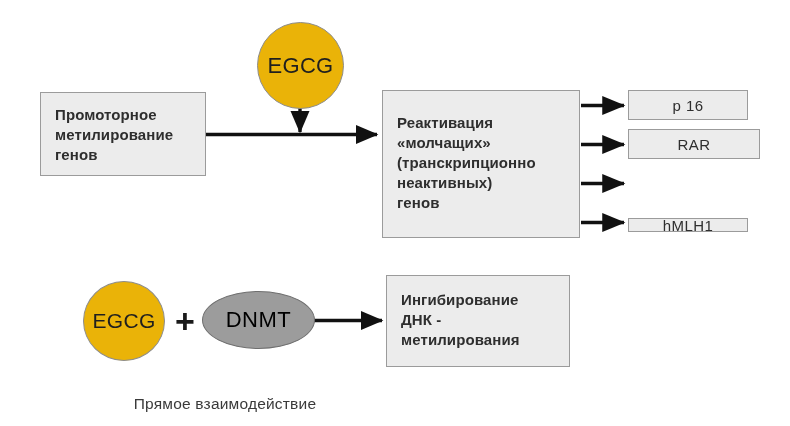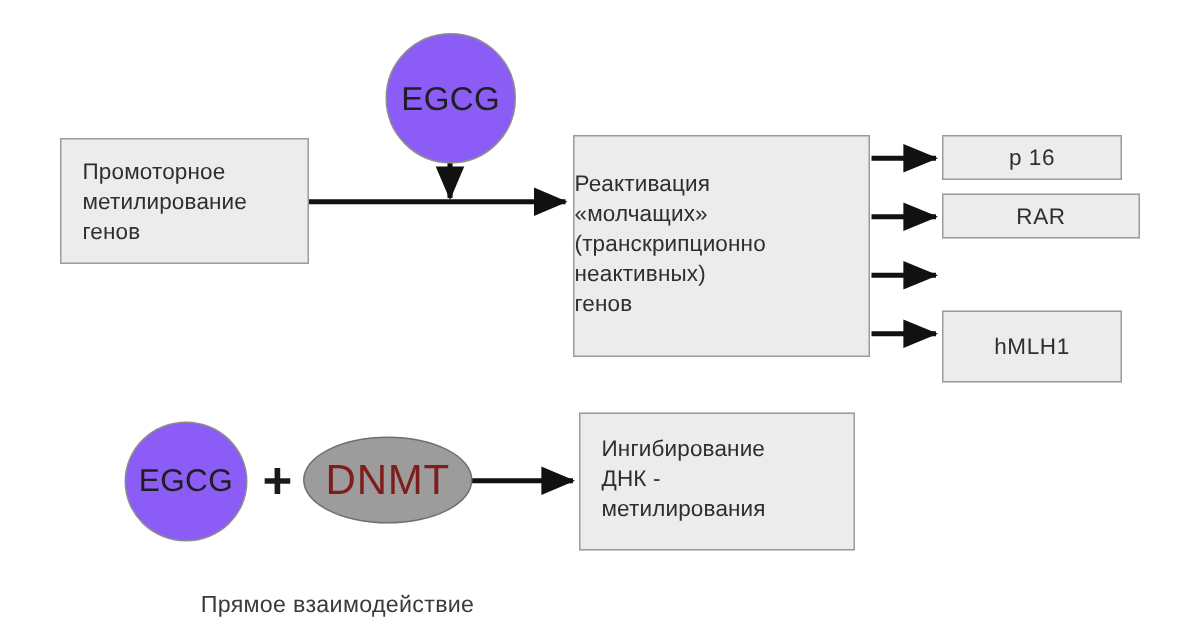--- a/index.html
+++ b/index.html
@@ -32,55 +32,56 @@
     background: #ececec;
     border: 1.5px solid #9b9b9b;
     align-items: flex-start;
     justify-content: flex-start;
   }
   .rect-box .txt {
     padding: 0;
     line-height: 1.34;
     white-space: pre-line;
     letter-spacing: 0.1px;
+    font-weight: bold;
   }
   .small-box {
     background: #ececec;
     border: 1.5px solid #9b9b9b;
     align-items: center;
     justify-content: center;
   }
   .small-box .txt {
     font-size: 15px;
     letter-spacing: 0.4px;
     line-height: 1;
   }
   .circle-node {
-    background: #8b5cf6;
+    background: #eab308;
     border: 1.5px solid #8d8d8d;
     border-radius: 50%;
     align-items: center;
     justify-content: center;
   }
   .circle-node .txt {
     font-size: 22px;
     letter-spacing: 0.3px;
     color: #1f1f1f;
   }
   .ellipse-node {
     background: #9c9c9c;
     border: 1.5px solid #6f6f6f;
     border-radius: 50%;
     align-items: center;
     justify-content: center;
   }
   .ellipse-node .txt {
-    font-size: 28px;
+    font-size: 22px;
     letter-spacing: 0.5px;
-    color: #7f1d1d;
+    color: #000000;
     text-align: right;
   }
   .plus-sign {
     position: absolute;
     font-size: 34px;
     font-weight: bold;
     color: #1a1a1a;
     line-height: 1;
     display: flex;
     align-items: center;
@@ -126,35 +127,35 @@
   <div class="node rect-box" style="left:40px; top:92px; width:166px; height:84px; padding:12px 0 0 14px;">
     <span class="txt" style="font-size:15px;">Промоторное
 метилирование
 генов</span>
   </div>
 
   <div class="node circle-node" style="left:257px; top:22px; width:87px; height:87px;">
     <span class="txt">EGCG</span>
   </div>
 
-  <div class="node rect-box" style="left:382px; top:90px; width:198px; height:148px; padding:22px 0 0 0;">
+  <div class="node rect-box" style="left:382px; top:90px; width:198px; height:148px; padding:22px 0 0 14px;">
     <span class="txt" style="font-size:15px;">Реактивация
 «молчащих»
 (транскрипционно
 неактивных)
 генов</span>
   </div>
 
   <div class="node small-box" style="left:628px; top:90px; width:120px; height:30px;">
     <span class="txt">p 16</span>
   </div>
   <div class="node small-box" style="left:628px; top:129px; width:132px; height:30px;">
     <span class="txt">RAR</span>
   </div>
-  <div class="node small-box" style="left:628px; top:207px; width:120px; height:48px;">
+  <div class="node small-box" style="left:628px; top:218px; width:120px; height:14px;">
     <span class="txt">hMLH1</span>
   </div>
 
   <div class="node circle-node" style="left:83px; top:281px; width:82px; height:80px;">
     <span class="txt" style="font-size:21px;">EGCG</span>
   </div>
 
   <div class="plus-sign" style="left:169px; top:303px; width:32px; height:36px;">
     <span class="txt">+</span>
   </div>

